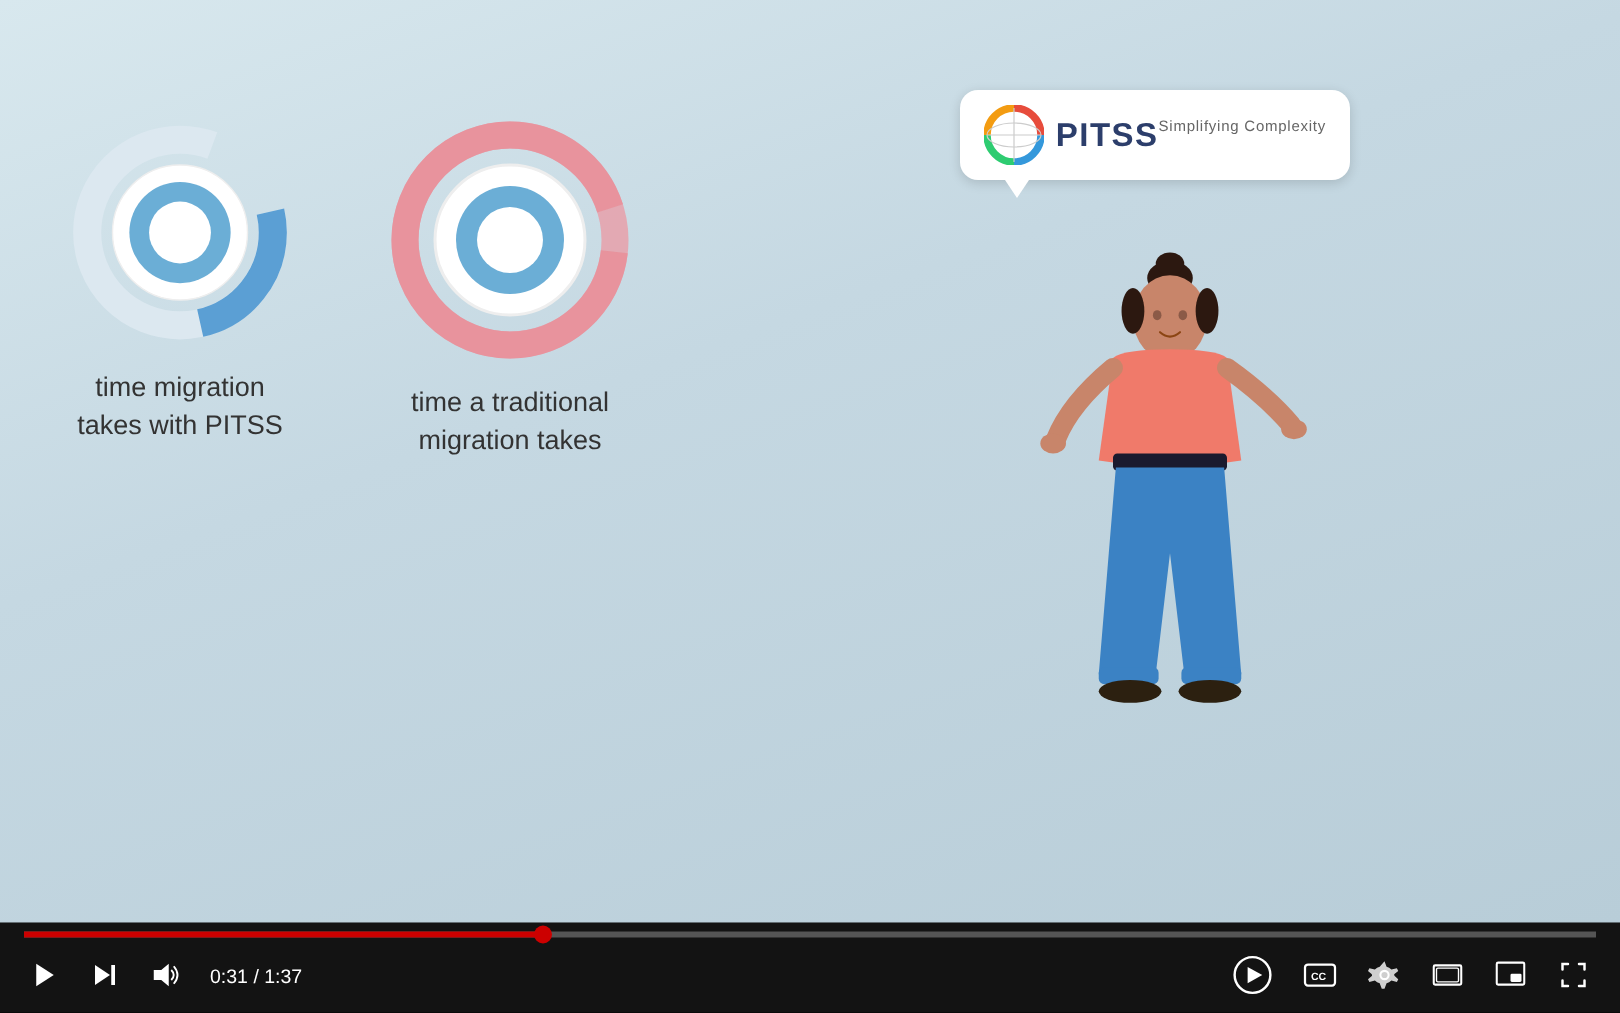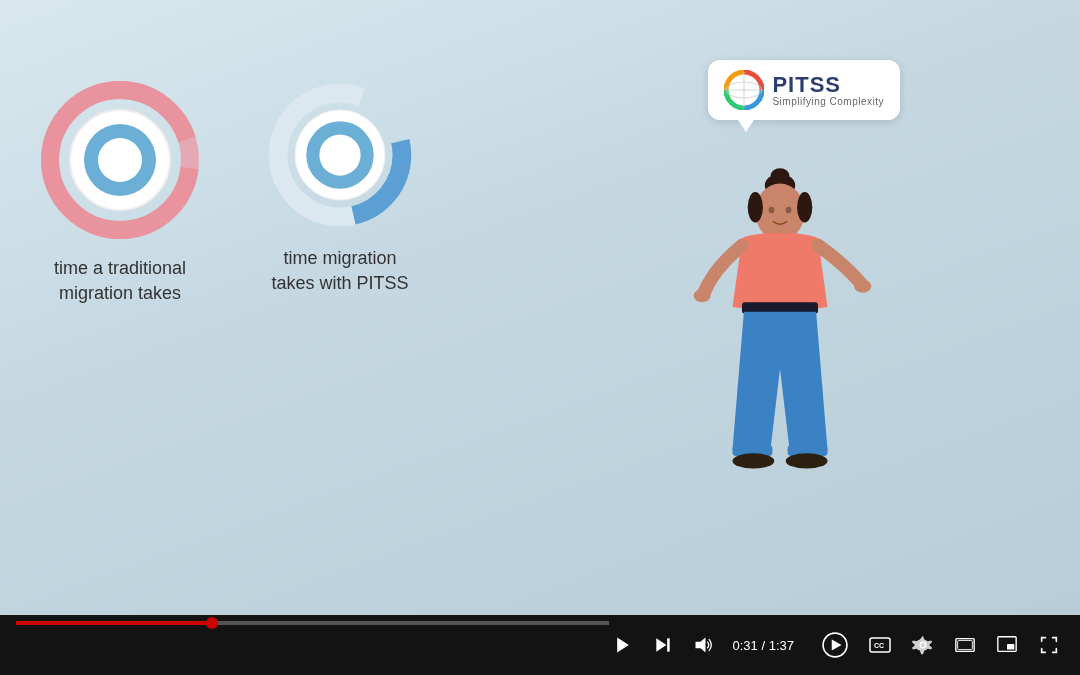--- a/index.html
+++ b/index.html
@@ -51,21 +51,20 @@
       border-left: 8px solid transparent;
       border-right: 8px solid transparent;
       border-top: 12px solid white;
     }
     .pitss-logo-icon {
       width: 40px;
       height: 40px;
     }
     .pitss-text {
       display: flex;
-      flex-direction: column;
     }
     .pitss-name {
       font-size: 22px;
       font-weight: bold;
       color: #2c3e6b;
       letter-spacing: 1px;
       line-height: 1;
     }
     .pitss-tagline {
       font-size: 10px;
@@ -125,20 +124,21 @@
     .char-svg {
       width: 100%;
       height: 100%;
     }
 
     
     .controls-bar {
       height: 60px;
       background: rgba(20, 20, 20, 0.95);
       display: flex;
+      flex-direction: column;
       padding: 0 16px;
     }
 
     .progress-area {
       height: 4px;
       background: #555;
       width: 100%;
       margin-top: 6px;
       position: relative;
       cursor: pointer;
@@ -215,59 +215,59 @@
       </svg>
       <div class="pitss-text">
         <span class="pitss-name">PITSS</span>
         <span class="pitss-tagline">Simplifying Complexity</span>
       </div>
     </div>
 
     <div class="charts-area">
 
       <div class="chart-item">
+        <div class="donut-chart-2">
+          <svg viewBox="0 0 160 160" xmlns="http://www.w3.org/2000/svg" width="150" height="150">
+
+            <circle cx="80" cy="80" r="66" fill="none" stroke="#dce8f0" stroke-width="20" stroke-dasharray="350 65" stroke-dashoffset="16"></circle>
+
+            <circle cx="80" cy="80" r="66" fill="none" stroke="#5b9fd4" stroke-width="20" stroke-dasharray="105 310" stroke-dashoffset="16"></circle>
+
+            <circle cx="80" cy="80" r="48" fill="white" stroke="#eeeeee" stroke-width="1"></circle>
+
+            <circle cx="80" cy="80" r="36" fill="#6baed6"></circle>
+
+            <circle cx="80" cy="80" r="22" fill="white"></circle>
+          </svg>
+        </div>
+        <div class="chart-label">
+          <span>time migration takes with PITSS</span>
+        </div>
+      </div>
+
+      <div class="chart-item">
         <div class="donut-chart-1">
           <svg viewBox="0 0 160 160" xmlns="http://www.w3.org/2000/svg" width="160" height="160">
 
             <circle cx="80" cy="80" r="70" fill="none" stroke="#e8a0aa" stroke-width="18" opacity="0.85"></circle>
 
             <circle cx="80" cy="80" r="70" fill="none" stroke="#e8909a" stroke-width="18" stroke-dasharray="410 30" stroke-dashoffset="-8" opacity="0.9"></circle>
 
             <circle cx="80" cy="80" r="50" fill="white" stroke="#eeeeee" stroke-width="2"></circle>
 
             <circle cx="80" cy="80" r="36" fill="#6baed6"></circle>
 
             <circle cx="80" cy="80" r="22" fill="white"></circle>
           </svg>
         </div>
         <div class="chart-label">
           <span>time a traditional migration takes</span>
         </div>
       </div>
 
-      <div class="chart-item">
-        <div class="donut-chart-2">
-          <svg viewBox="0 0 160 160" xmlns="http://www.w3.org/2000/svg" width="150" height="150">
-
-            <circle cx="80" cy="80" r="66" fill="none" stroke="#dce8f0" stroke-width="20" stroke-dasharray="350 65" stroke-dashoffset="16"></circle>
-
-            <circle cx="80" cy="80" r="66" fill="none" stroke="#5b9fd4" stroke-width="20" stroke-dasharray="105 310" stroke-dashoffset="16"></circle>
-
-            <circle cx="80" cy="80" r="48" fill="white" stroke="#eeeeee" stroke-width="1"></circle>
-
-            <circle cx="80" cy="80" r="36" fill="#6baed6"></circle>
-
-            <circle cx="80" cy="80" r="22" fill="white"></circle>
-          </svg>
-        </div>
-        <div class="chart-label">
-          <span>time migration takes with PITSS</span>
-        </div>
-      </div>
-
     </div>
 
     <div class="character">
       <svg viewBox="0 0 200 400" xmlns="http://www.w3.org/2000/svg" class="char-svg">
 
         <ellipse cx="100" cy="32" rx="16" ry="12" fill="#2c1810"></ellipse>
         <ellipse cx="100" cy="22" rx="10" ry="8" fill="#2c1810"></ellipse>
 
         <rect x="92" y="68" width="16" height="22" rx="5" fill="#c8856a"></rect>
 

